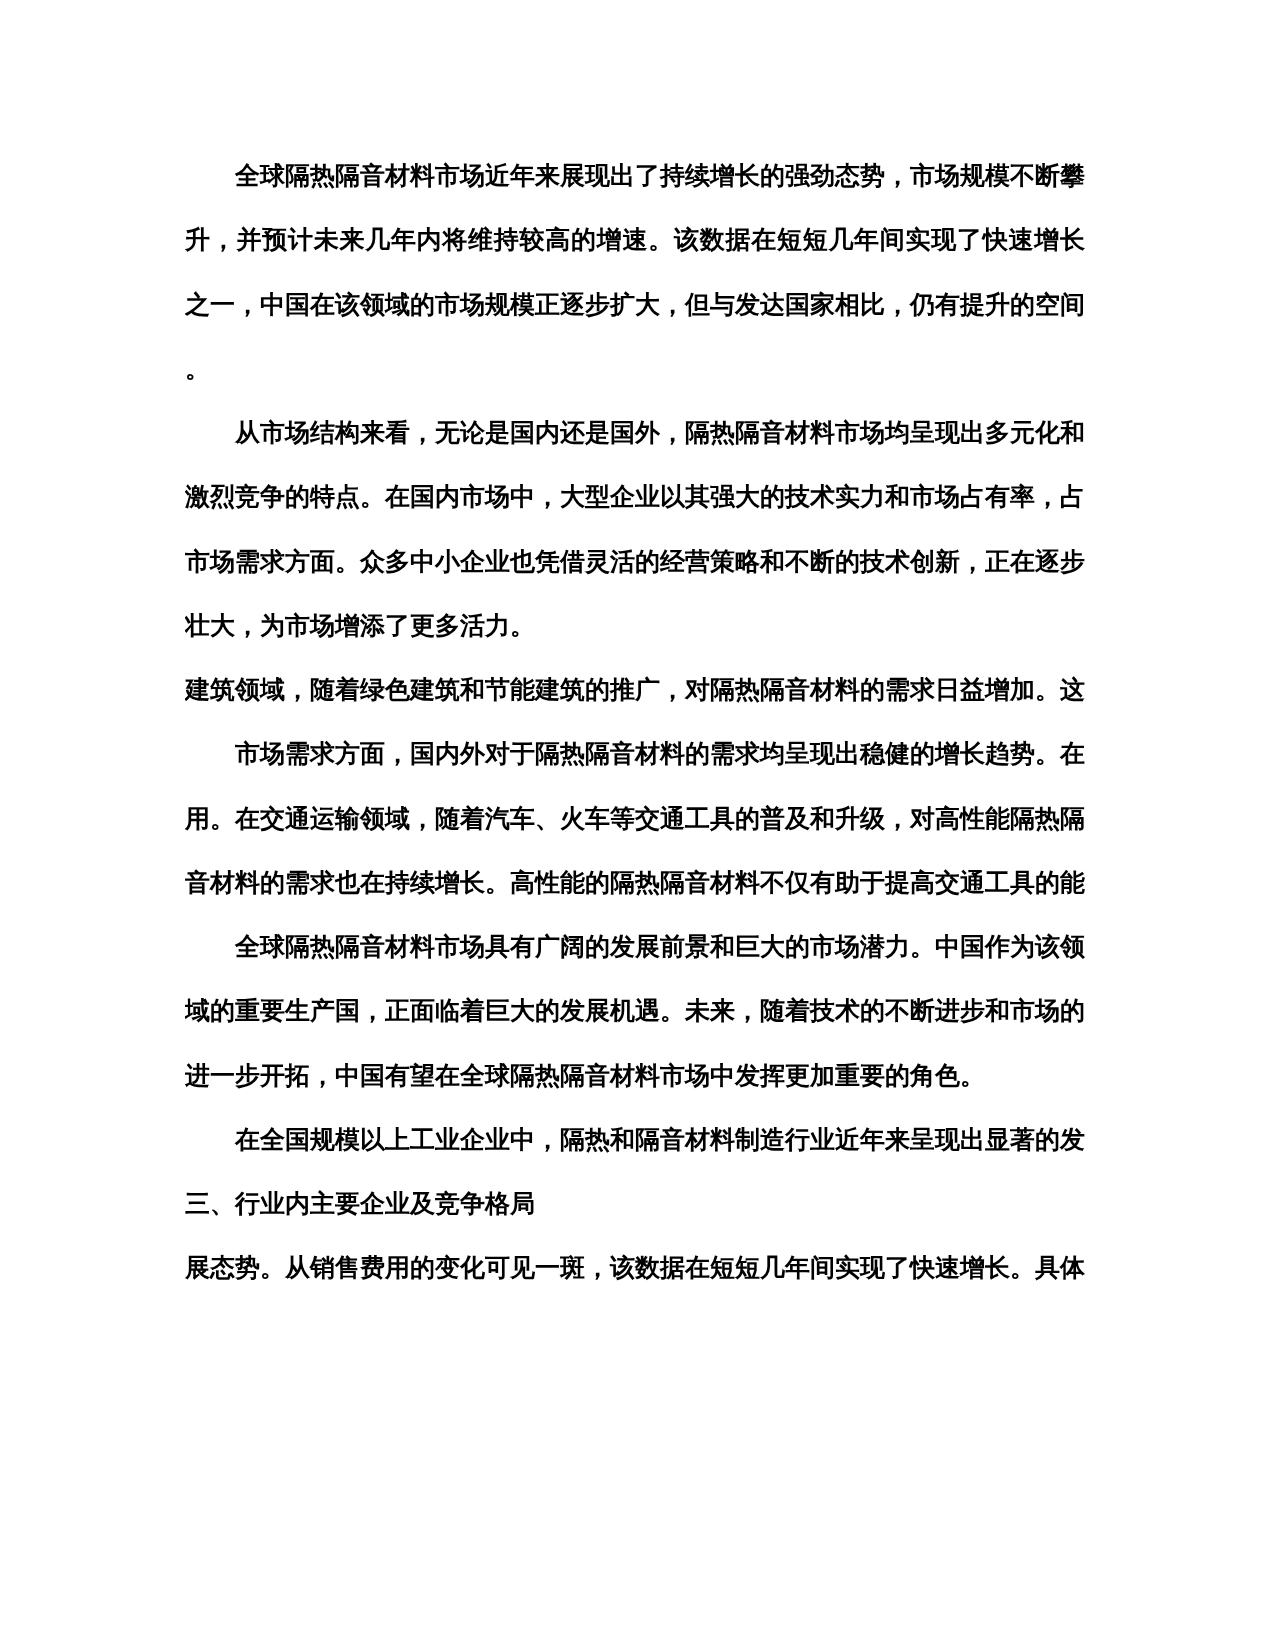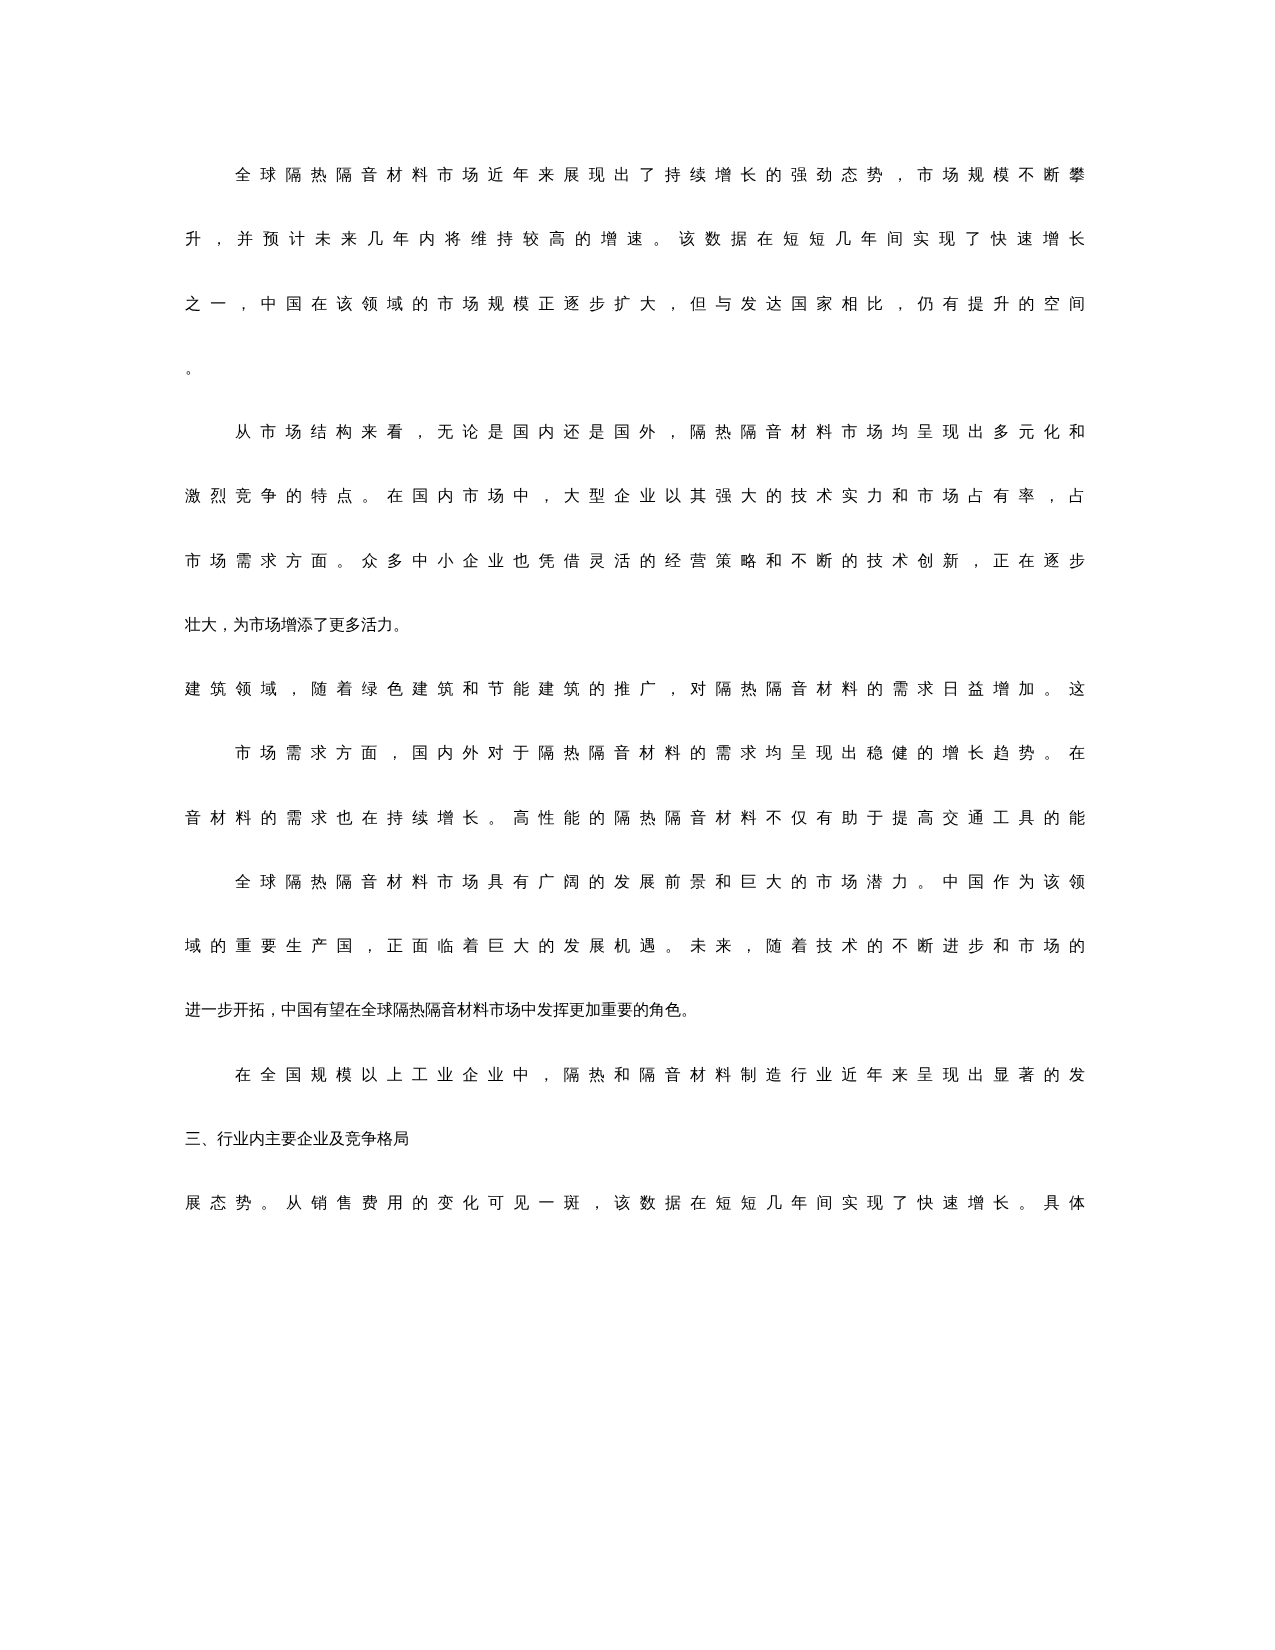--- a/index.html
+++ b/index.html
@@ -23,23 +23,23 @@
   }
   .text-block {
     position: absolute;
     left: 185px;
     top: 143px;
     width: 900px;
   }
   .line {
     height: 64.25px;
     line-height: 64.25px;
-    font-size: 16px;
+    font-size: 25px;
     color: #000000;
-    font-weight: 400;
+    font-weight: 700;
     overflow: hidden;
   }
   .just {
     text-align: justify;
     text-align-last: justify;
   }
   .indent {
     padding-left: 50px;
   }
   .heading {
@@ -57,20 +57,21 @@
     <div class="line just">之一，中国在该领域的市场规模正逐步扩大，但与发达国家相比，仍有提升的空间</div>
     <div class="line">。</div>
 
     <div class="line just indent">从市场结构来看，无论是国内还是国外，隔热隔音材料市场均呈现出多元化和</div>
     <div class="line just">激烈竞争的特点。在国内市场中，大型企业以其强大的技术实力和市场占有率，占</div>
     <div class="line just">市场需求方面。众多中小企业也凭借灵活的经营策略和不断的技术创新，正在逐步</div>
     <div class="line">壮大，为市场增添了更多活力。</div>
 
     <div class="line just">建筑领域，随着绿色建筑和节能建筑的推广，对隔热隔音材料的需求日益增加。这</div>
     <div class="line just indent">市场需求方面，国内外对于隔热隔音材料的需求均呈现出稳健的增长趋势。在</div>
+    <div class="line just">用。在交通运输领域，随着汽车、火车等交通工具的普及和升级，对高性能隔热隔</div>
     <div class="line just">音材料的需求也在持续增长。高性能的隔热隔音材料不仅有助于提高交通工具的能</div>
 
     <div class="line just indent">全球隔热隔音材料市场具有广阔的发展前景和巨大的市场潜力。中国作为该领</div>
     <div class="line just">域的重要生产国，正面临着巨大的发展机遇。未来，随着技术的不断进步和市场的</div>
     <div class="line">进一步开拓，中国有望在全球隔热隔音材料市场中发挥更加重要的角色。</div>
 
     <div class="line just indent">在全国规模以上工业企业中，隔热和隔音材料制造行业近年来呈现出显著的发</div>
 
     <div class="line heading">三、行业内主要企业及竞争格局</div>
     <div class="line just">展态势。从销售费用的变化可见一斑，该数据在短短几年间实现了快速增长。具体</div>

